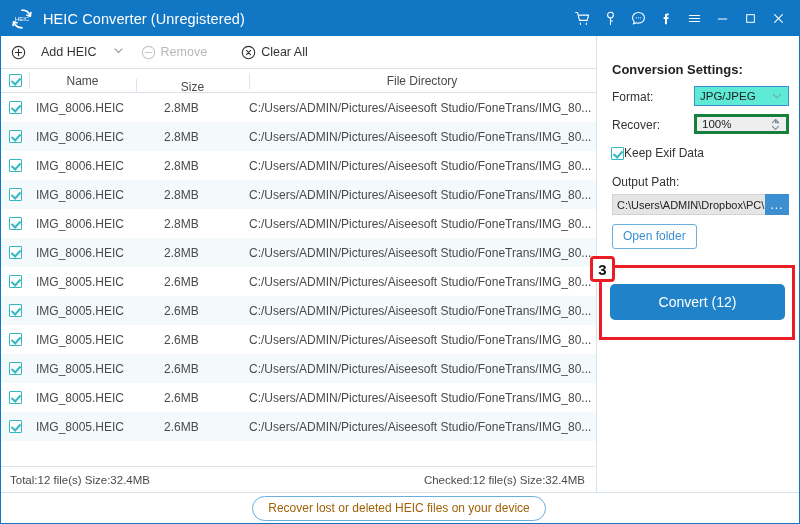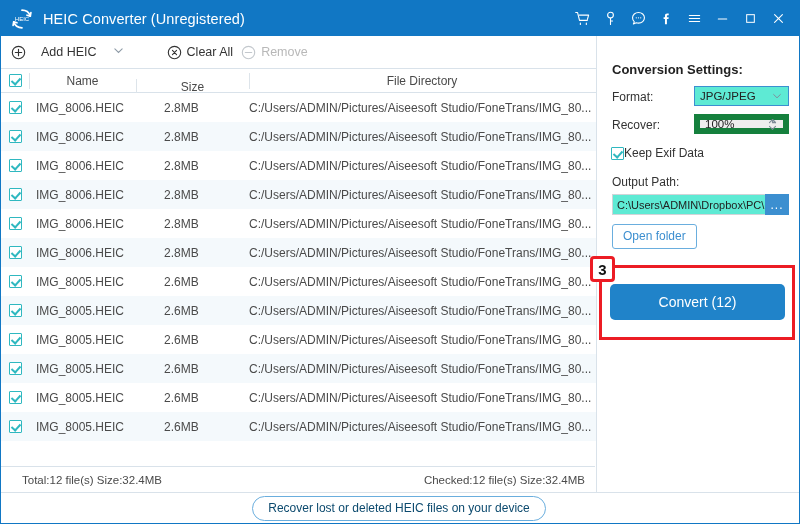--- a/index.html
+++ b/index.html
@@ -121,36 +121,36 @@
     border: solid #2fb8c0; border-width: 0 2px 2px 0;
     transform: rotate(42deg);
   }
 
   
   .statusbar {
     position: absolute; left: 0; top: 465px;
     width: 594px; height: 26px;
     border-top: 1px solid #d9e2ea;
     display: flex; align-items: center;
-    font-size: 11.5px; color: #4a4a4a; padding-left: 12px;
+    font-size: 11.5px; color: #4a4a4a;
   }
   .status-left  { margin-left: 9px; }
   .status-right { margin-left: auto; margin-right: 10px; }
 
   
   .bottombar {
     position: absolute; left: 0; top: 491px;
     width: 798px; height: 31px;
     background: #ffffff;
     border-top: 1px solid #d9e2ea;
     display: flex; align-items: center; justify-content: center;
   }
   .recover-btn {
     border: 1px solid #6aaede; border-radius: 13px;
-    background: #ffffff; color: #0c4a6e;
+    background: #ffffff; color: #a16207;
     font-size: 12px; padding: 4px 15px 5px 15px;
     cursor: pointer; white-space: nowrap;
     font-family: "Liberation Sans", sans-serif;
     margin-left: -2px;
   }
 
   
   .panel {
     position: absolute; left: 595px; top: 35px;
     width: 204px; height: 456px;
@@ -178,21 +178,21 @@
   }
   .select-box .val {
     font-size: 11.5px; color: #222222; margin-left: 5px;
   }
   .select-box .arrow {
     margin-left: auto; margin-right: 5px; display: flex;
   }
   .spin-box {
     position: absolute; left: 97px; top: 78px;
     width: 95px; height: 20px;
-    border: 6px solid #15803d; background: #eeeeee;
+    border: 3px solid #15803d; background: #eeeeee;
     display: flex; align-items: center;
   }
   .spin-box .val {
     font-size: 11.5px; color: #222222; margin-left: 5px;
   }
   .spin-box .updown {
     margin-left: auto; margin-right: 5px; display: flex;
     cursor: pointer;
   }
 
@@ -202,21 +202,21 @@
     cursor: pointer;
   }
   .exif-row .lbl { font-size: 12px; color: #333333; white-space: nowrap; }
 
   .path-wrap {
     position: absolute; left: 15px; top: 158px;
     width: 177px; height: 21px; display: flex;
   }
   .path-input {
     flex: 1; border: 1px solid #d0d4d8; border-right: none;
-    background: #5eead4; font-size: 11px; color: #222222;
+    background: #e5e5e5; font-size: 11px; color: #222222;
     padding-left: 4px; display: flex; align-items: center;
     overflow: hidden; white-space: nowrap;
     font-family: "Liberation Sans", sans-serif;
   }
   .path-browse {
     width: 24px; background: #3c8fd0; color: #ffffff;
     display: flex; align-items: center; justify-content: center;
     font-size: 12px; cursor: pointer; letter-spacing: 1px;
     line-height: 6px;
   }
@@ -334,38 +334,38 @@
     </div>
 
     <div class="chev-btn">
       <span>
         <svg width="13" height="13" viewBox="0 0 16 16" fill="none" stroke="#8d9aa6" stroke-width="1.3" stroke-linecap="round">
           <path d="M3.5 6l4.5 4.4L12.5 6"></path>
         </svg>
       </span>
     </div>
 
+    <div class="tbtn disabled" id="remove-btn">
+      <span class="glyph">
+        <svg width="15" height="15" viewBox="0 0 16 16" fill="none" stroke="#c3c8cd" stroke-width="1.2">
+          <circle cx="8" cy="8" r="6.6"></circle>
+          <path d="M4.6 8h6.8" stroke-linecap="round"></path>
+        </svg>
+      </span>
+      <span>Remove</span>
+    </div>
+
     <div class="tbtn" id="clear-all">
       <span class="glyph">
         <svg width="15" height="15" viewBox="0 0 16 16" fill="none" stroke="#333333" stroke-width="1.2">
           <circle cx="8" cy="8" r="6.6"></circle>
           <path d="M5.8 5.8l4.4 4.4M10.2 5.8l-4.4 4.4" stroke-linecap="round"></path>
         </svg>
       </span>
       <span>Clear All</span>
-    </div>
-
-    <div class="tbtn disabled" id="remove-btn">
-      <span class="glyph">
-        <svg width="15" height="15" viewBox="0 0 16 16" fill="none" stroke="#c3c8cd" stroke-width="1.2">
-          <circle cx="8" cy="8" r="6.6"></circle>
-          <path d="M4.6 8h6.8" stroke-linecap="round"></path>
-        </svg>
-      </span>
-      <span>Remove</span>
     </div>
   </div>
 
   <div class="table-area">
     <div class="thead">
       <div class="th col-chk">
         <span class="cbx"></span>
       </div>
       <div class="th col-name sep">Name</div>
       <div class="th col-size sep">Size</div>

